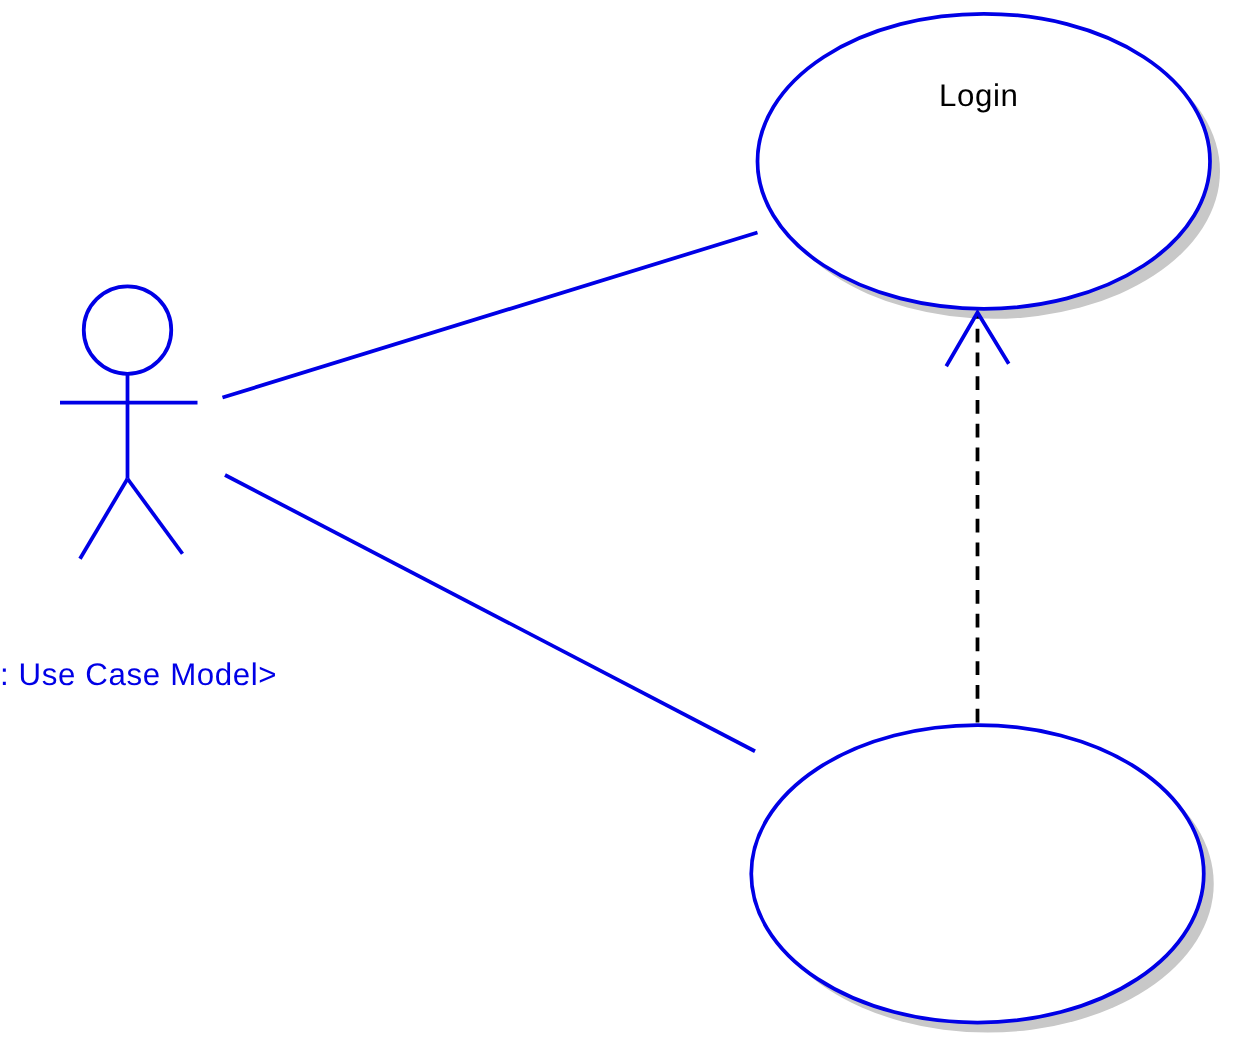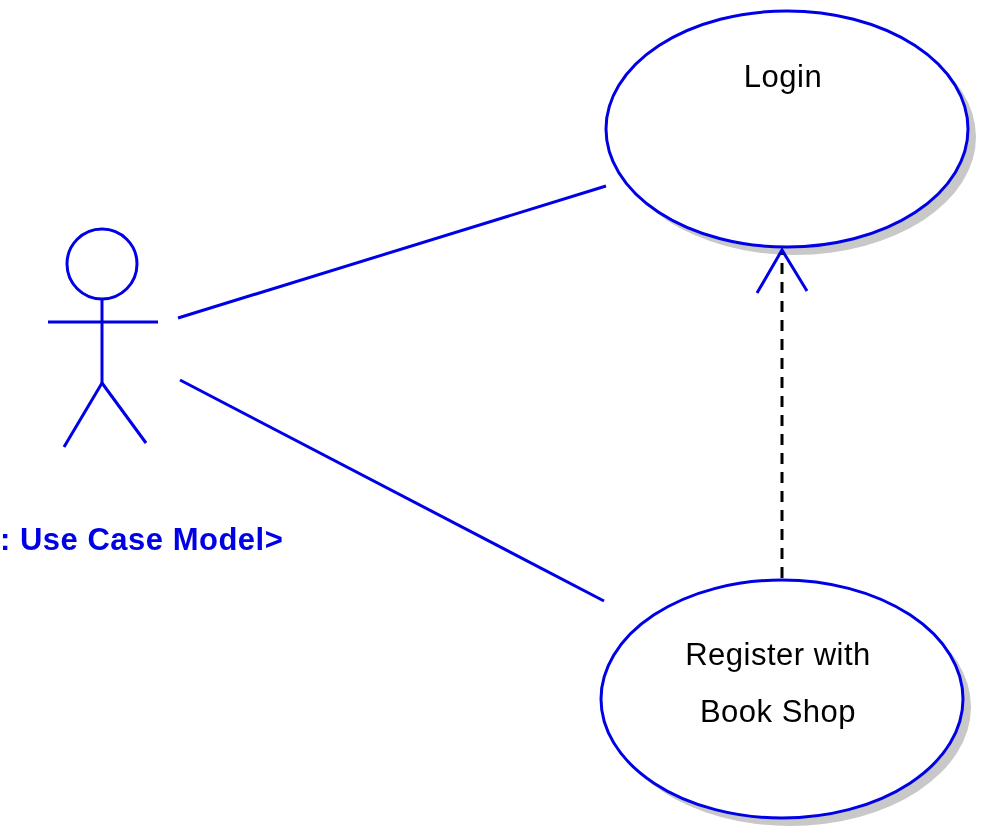--- a/index.html
+++ b/index.html
@@ -41,38 +41,38 @@
   }
   .dashed-line {
     stroke: var(--ink, #000000);
     stroke-width: 3;
     stroke-dasharray: 11 8;
     fill: none;
   }
   .label {
     position: absolute;
     color: var(--ink, #000000);
-    font-size: 31px;
+    font-size: 25px;
     line-height: 38px;
     text-align: center;
     white-space: nowrap;
     letter-spacing: 0.5px;
   }
   .label.multiline {
     line-height: 57px;
   }
   .label.blue-text {
     color: var(--primary, #0000e6);
     text-align: left;
   }
   #login-label     { left: 683px; top: 58px;  width: 200px; }
   #register-label  { left: 628px; top: 626px; width: 300px; }
   #extends-label   { left: 659px; top: 444px; width: 250px; }
   #customer-label  { left: 2px;   top: 463px; width: 200px; }
-  #classifier-label{ left: 0px;   top: 521px; width: 340px; font-weight: bold; }
+  #classifier-label{ left: 0px;   top: 521px; width: 340px; }
 </style>
 </head>
 <body>
 
 <div id="stage">
 
   <svg id="diagram-svg" width="989" height="838" viewBox="0 0 989 838">
 
     <ellipse class="shadow" cx="795" cy="137" rx="181" ry="118"></ellipse>
     <ellipse class="shadow" cx="790" cy="707" rx="181" ry="119"></ellipse>
@@ -90,22 +90,18 @@
       <circle class="actor-part" cx="102" cy="264" r="35"></circle>
       <line class="actor-part" x1="102" y1="299" x2="102" y2="383"></line>
       <line class="actor-part" x1="48" y1="322" x2="158" y2="322"></line>
       <line class="actor-part" x1="102" y1="383" x2="64" y2="447"></line>
       <line class="actor-part" x1="102" y1="383" x2="146" y2="443"></line>
     </g>
   </svg>
 
   <div class="label" id="login-label">Login</div>
 
-  <div class="label multiline" id="register-label">
-    <div>Register with</div>
-    <div>Book Shop</div>
-  </div>
 
 
 
   <div class="label blue-text" id="classifier-label">: Use Case Model&gt;</div>
 
 </div>
 
 </body></html>

